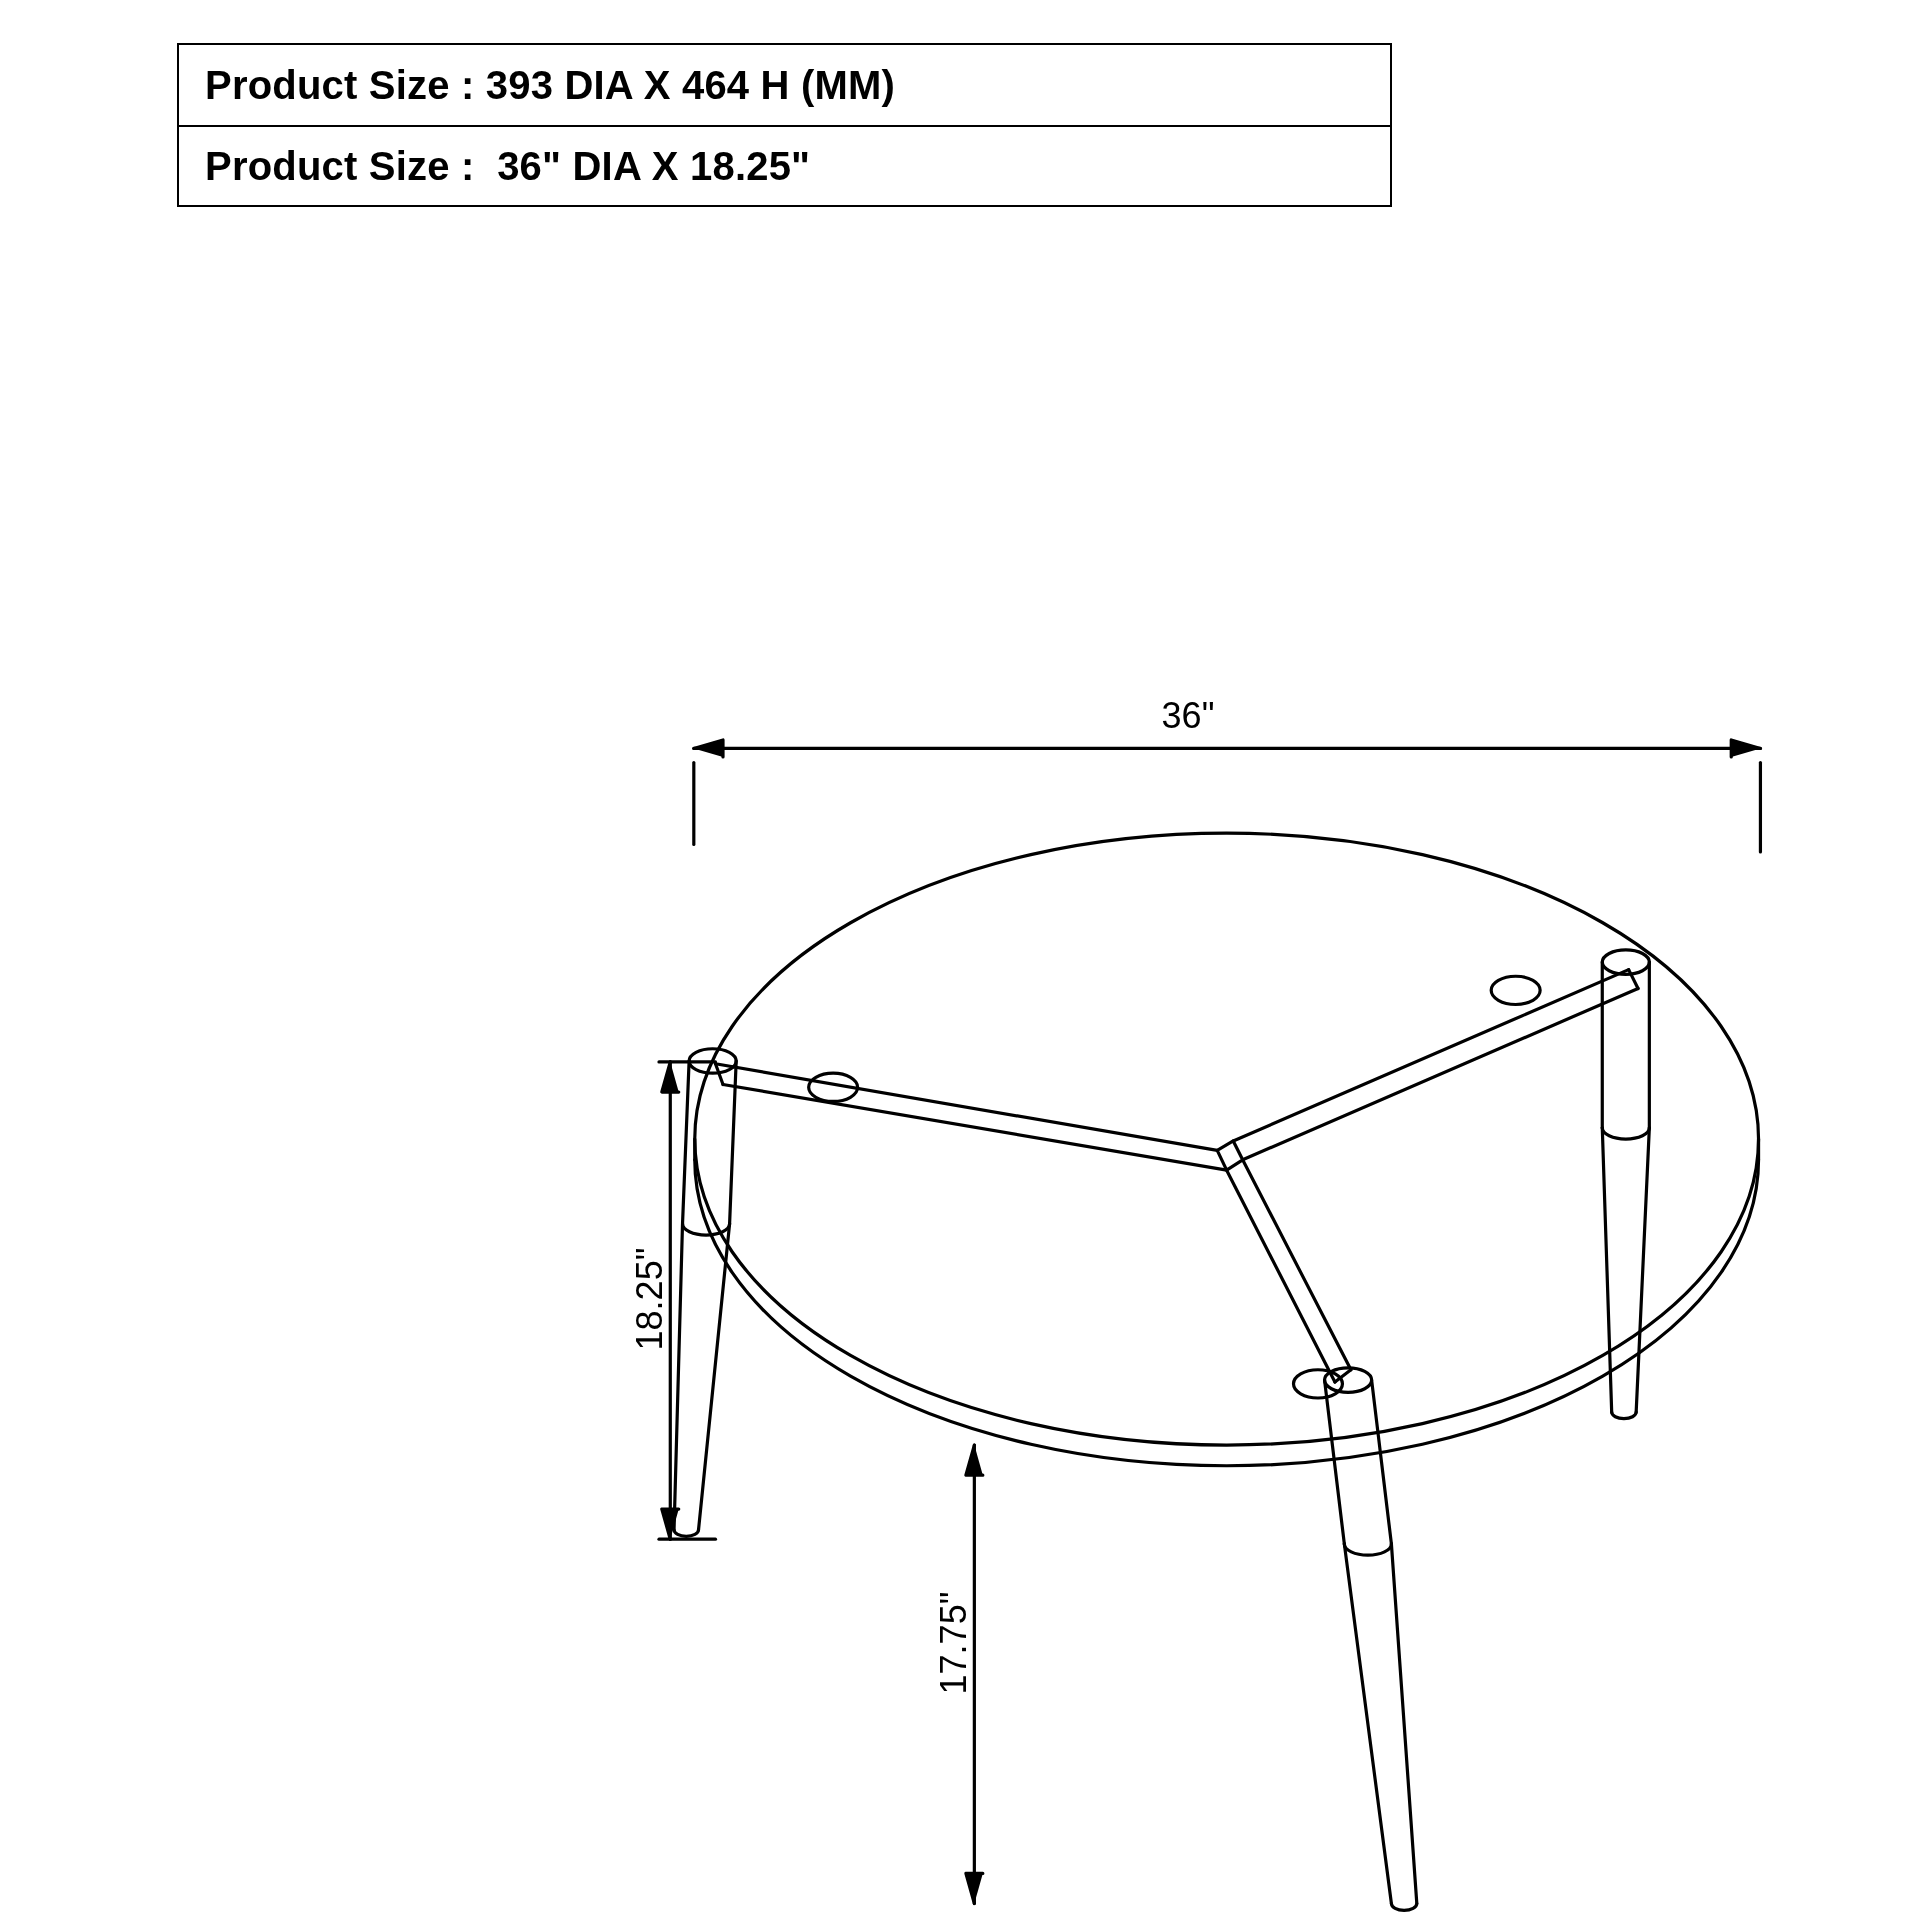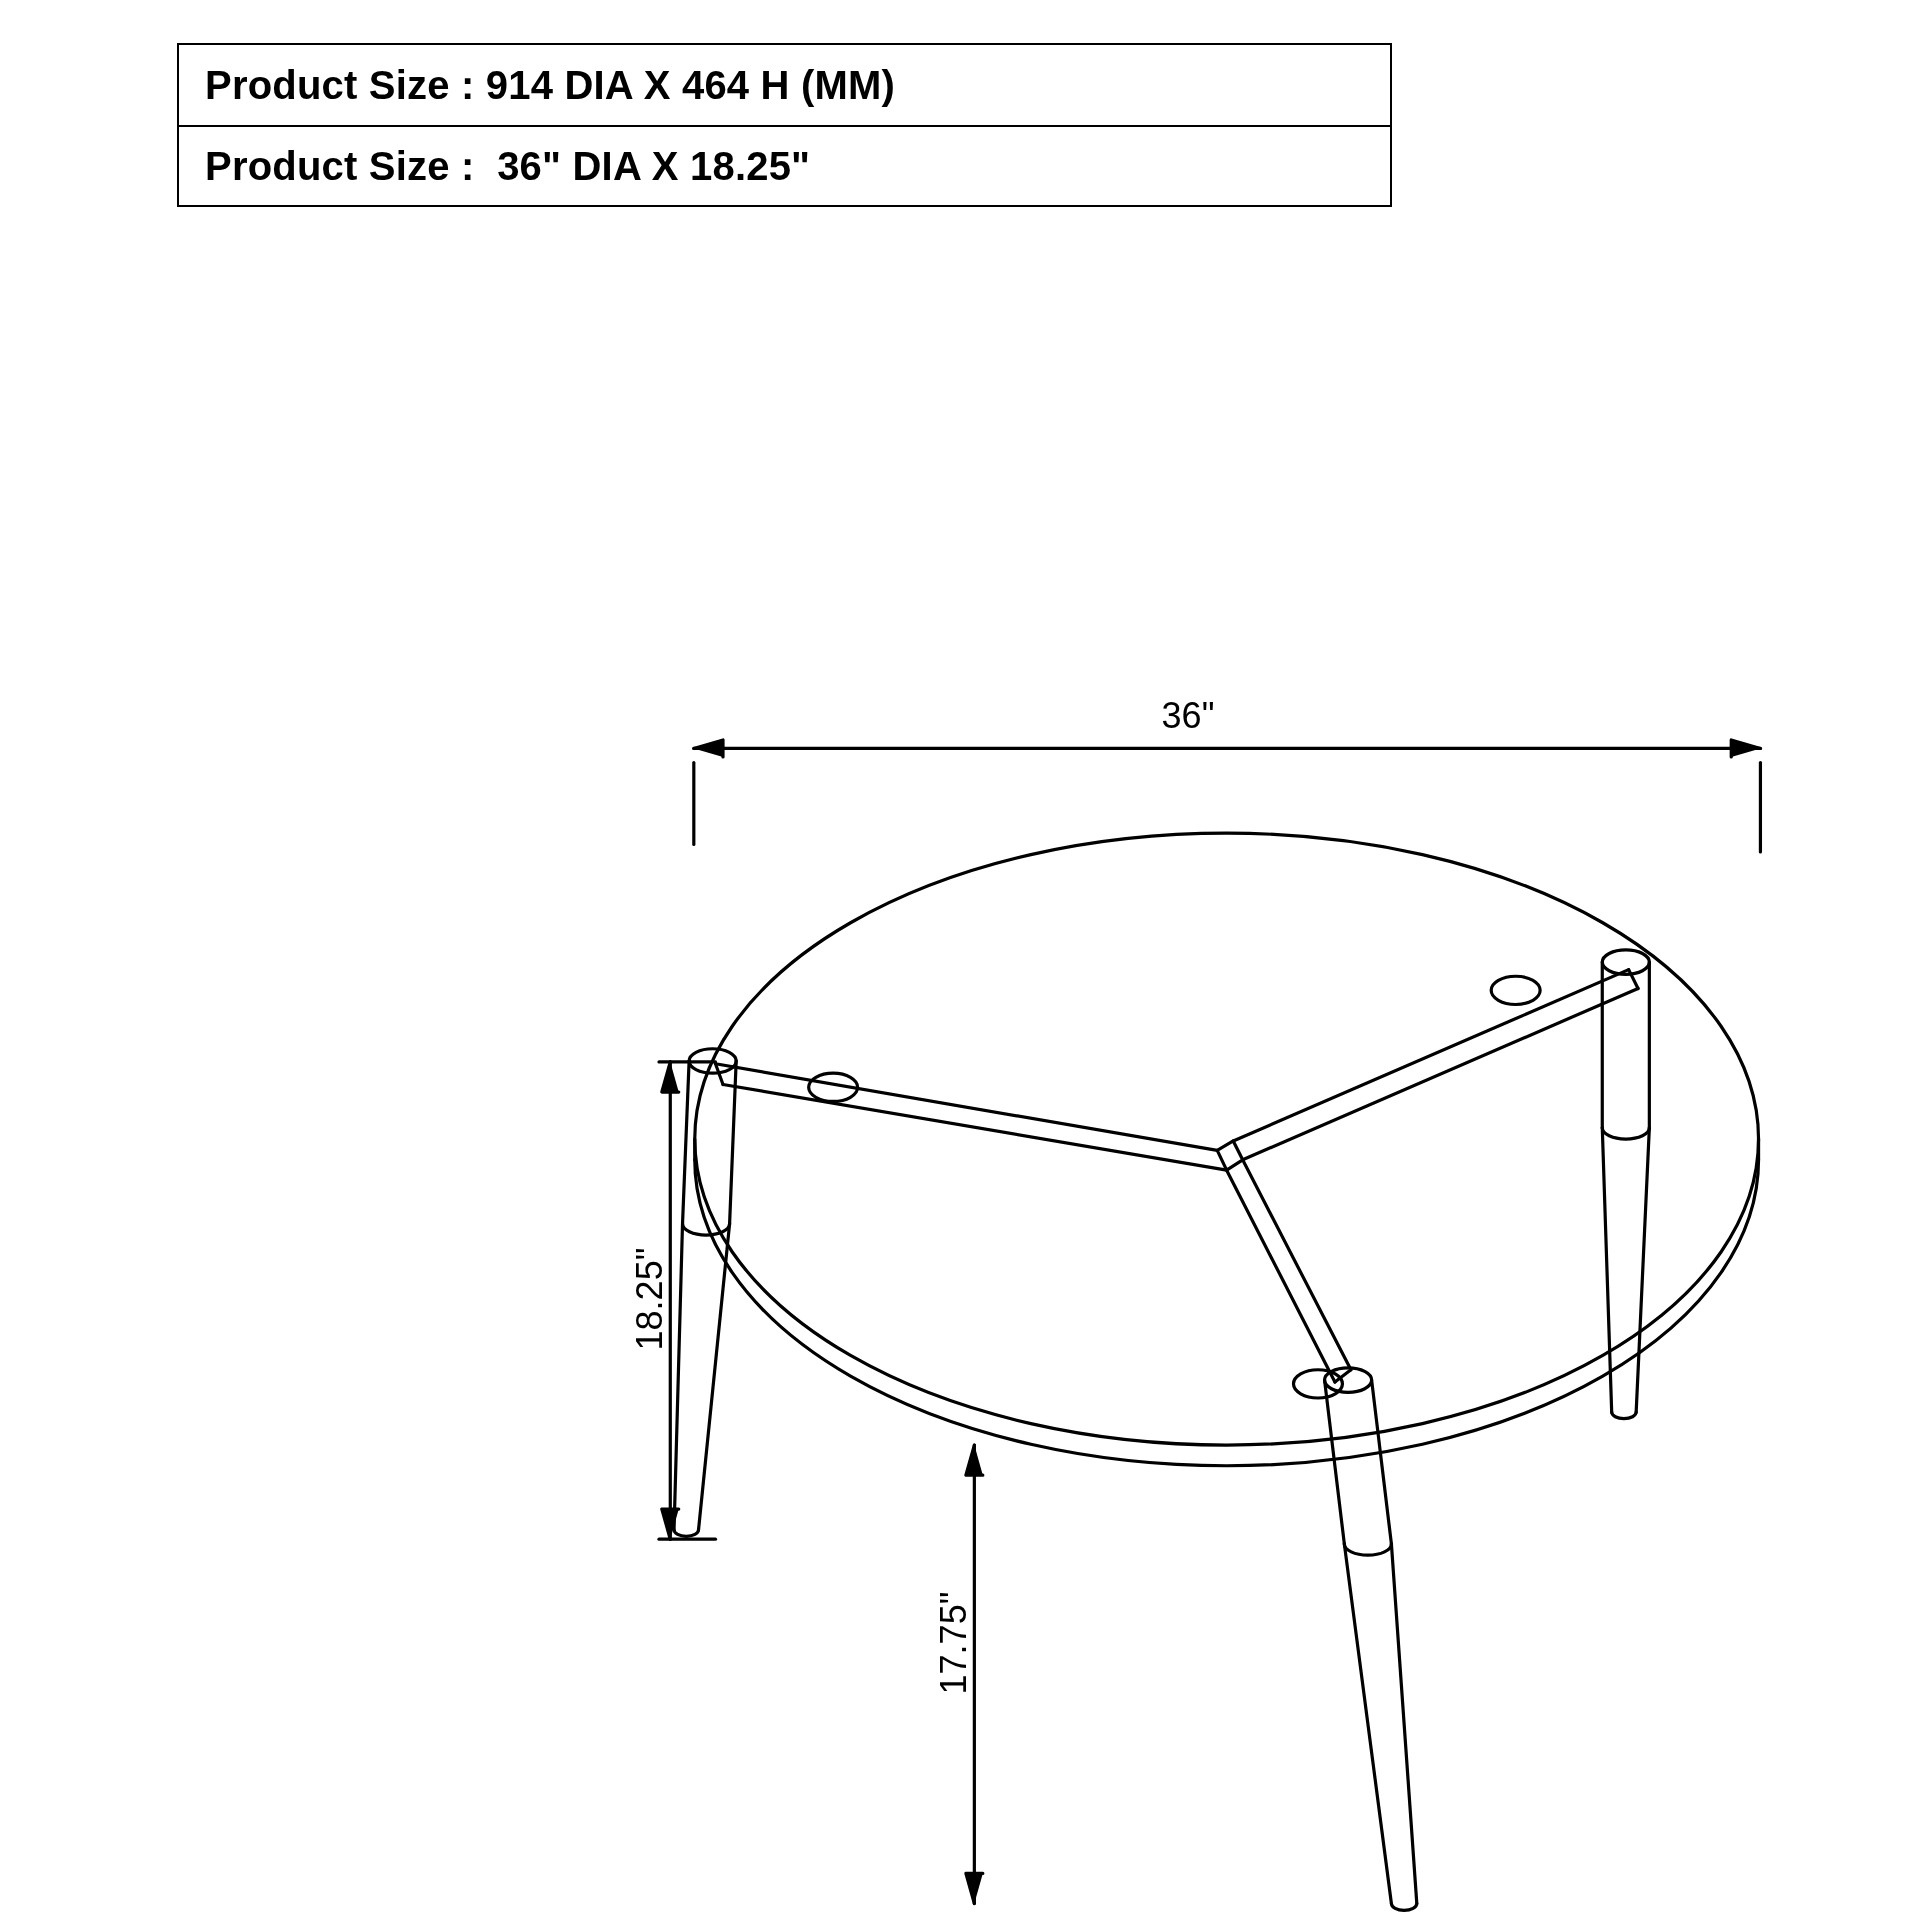--- a/index.html
+++ b/index.html
@@ -74,21 +74,21 @@
     vector-effect: non-scaling-stroke;
   }
 </style>
 </head>
 <body>
 
 <div id="sheet">
 
   <div class="spec-table">
     <div class="spec-row">
-      <span class="spec-text">Product Size : 914 DIA X 464 H (MM)</span>
+      <span class="spec-text">Product Size : 393 DIA X 464 H (MM)</span>
     </div>
     <div class="spec-row">
       <span class="spec-text">Product Size :  36" DIA X 18.25"</span>
     </div>
   </div>
 
   <div class="dim-label" id="lbl-width">36"</div>
   <div class="dim-label" id="lbl-height">18.25"</div>
   <div class="dim-label" id="lbl-leg">17.75"</div>
 

